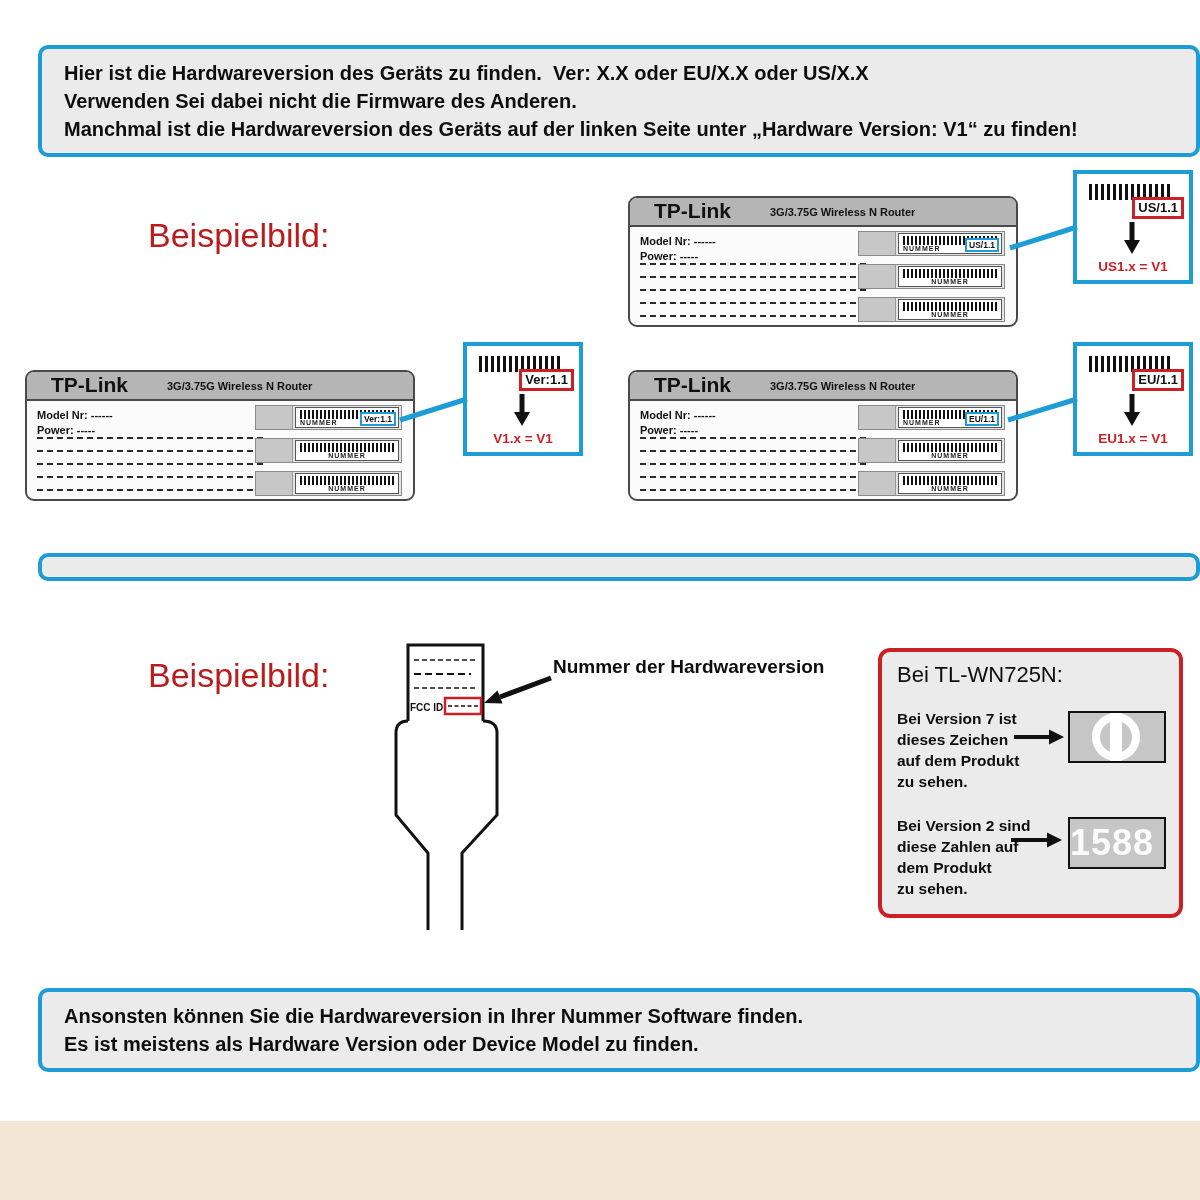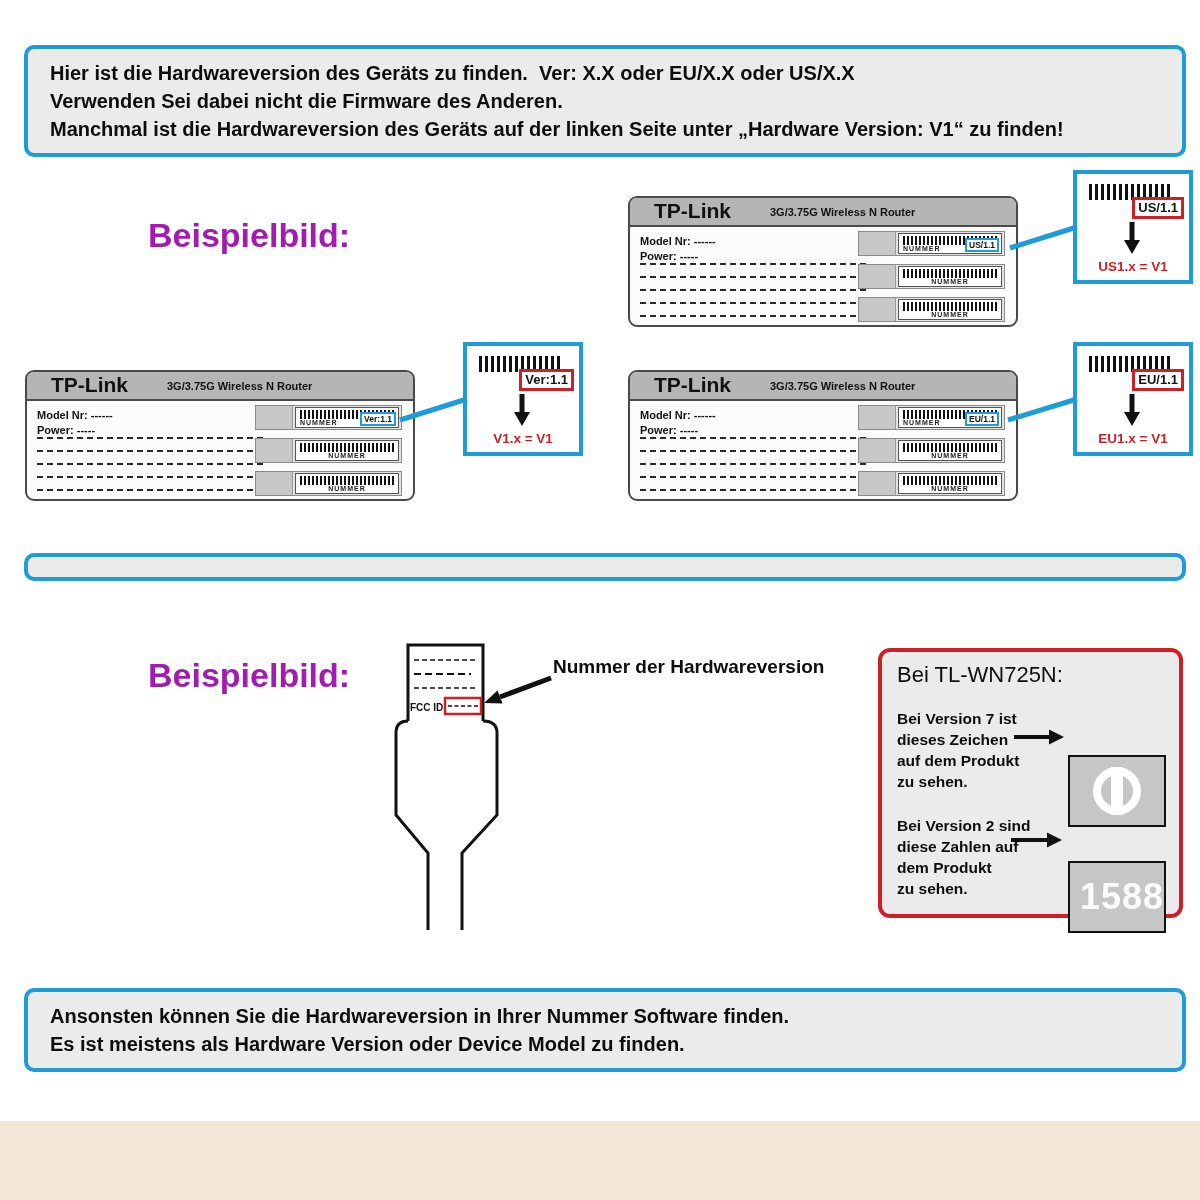--- a/index.html
+++ b/index.html
@@ -1,25 +1,25 @@
 <!DOCTYPE html>
 <html><head>
 <meta charset="utf-8">
 <style>
   html,body{margin:0;padding:0;}
   body{width:1200px;height:1200px;position:relative;background:#ffffff;
        font-family:"Liberation Sans",sans-serif;overflow:hidden;}
 
   
-  .info-box{position:absolute;left:24px;width:1114px;background:#ebebeb;
+  .info-box{position:absolute;left:38px;width:1114px;background:#ebebeb;
     border:4px solid #1e9cd6;border-radius:10px;padding:10px 18px 10px 22px;
     font-size:20px;font-weight:bold;color:#0d0d0d;}
   .info-line{white-space:pre;line-height:28px;}
 
-  .example-heading{position:absolute;left:148px;font-size:34px;font-weight:bold;color:#a21caf;}
+  .example-heading{position:absolute;left:148px;font-size:34px;font-weight:normal;color:#b91c1c;}
 
   
   .router-label{position:absolute;width:386px;height:127px;background:#fbfbfb;
     border:2px solid #4a4a4a;border-radius:9px;overflow:hidden;}
   .rl-header{position:relative;height:27px;background:#b5b5b5;border-bottom:2px solid #4a4a4a;}
   .rl-brand{position:absolute;left:24px;top:1px;font-size:21px;font-weight:bold;color:#111;}
   .rl-sub{position:absolute;left:140px;top:8px;width:230px;
     font-size:11px;font-weight:bold;color:#111;}
   .rl-model{position:absolute;left:10px;top:36px;font-size:11px;font-weight:bold;
     line-height:15px;color:#111;}
@@ -47,22 +47,22 @@
   .co-arrow{position:absolute;left:44px;top:47px;}
 
   
   .usb-annotation{position:absolute;left:553px;top:656px;font-size:19px;font-weight:bold;color:#0d0d0d;}
 
   
   .tl-box{position:absolute;left:878px;top:648px;width:297px;height:262px;background:#ebebeb;
     border:4px solid #cc2027;border-radius:12px;}
   .tl-title{position:absolute;left:15px;top:10px;font-size:22px;font-weight:normal;color:#0d0d0d;}
   .tl-para{position:absolute;left:15px;font-size:15.5px;font-weight:bold;line-height:21px;color:#0d0d0d;}
-  .tl-gray-box{position:absolute;left:186px;width:98px;height:72px;background:#c6c6c6;
-    border:2.5px solid #111;box-sizing:border-box;display:flex;align-items:center;justify-content:flex-end;margin-top:44px;}
+  .tl-gray-box{position:absolute;left:186px;width:98px;height:52px;background:#c6c6c6;
+    border:2.5px solid #111;box-sizing:border-box;display:flex;align-items:center;justify-content:flex-start;}
   .tl-number{font-size:36px;font-weight:bold;color:#fbfbfb;letter-spacing:1px;}
 
   
   .footer{position:absolute;left:0;top:1121px;width:1200px;height:79px;background:#f4e6d7;}
 
   .overlay{position:absolute;left:0;top:0;width:1200px;height:1200px;z-index:10;pointer-events:none;}
 </style>
 </head>
 <body>
 

